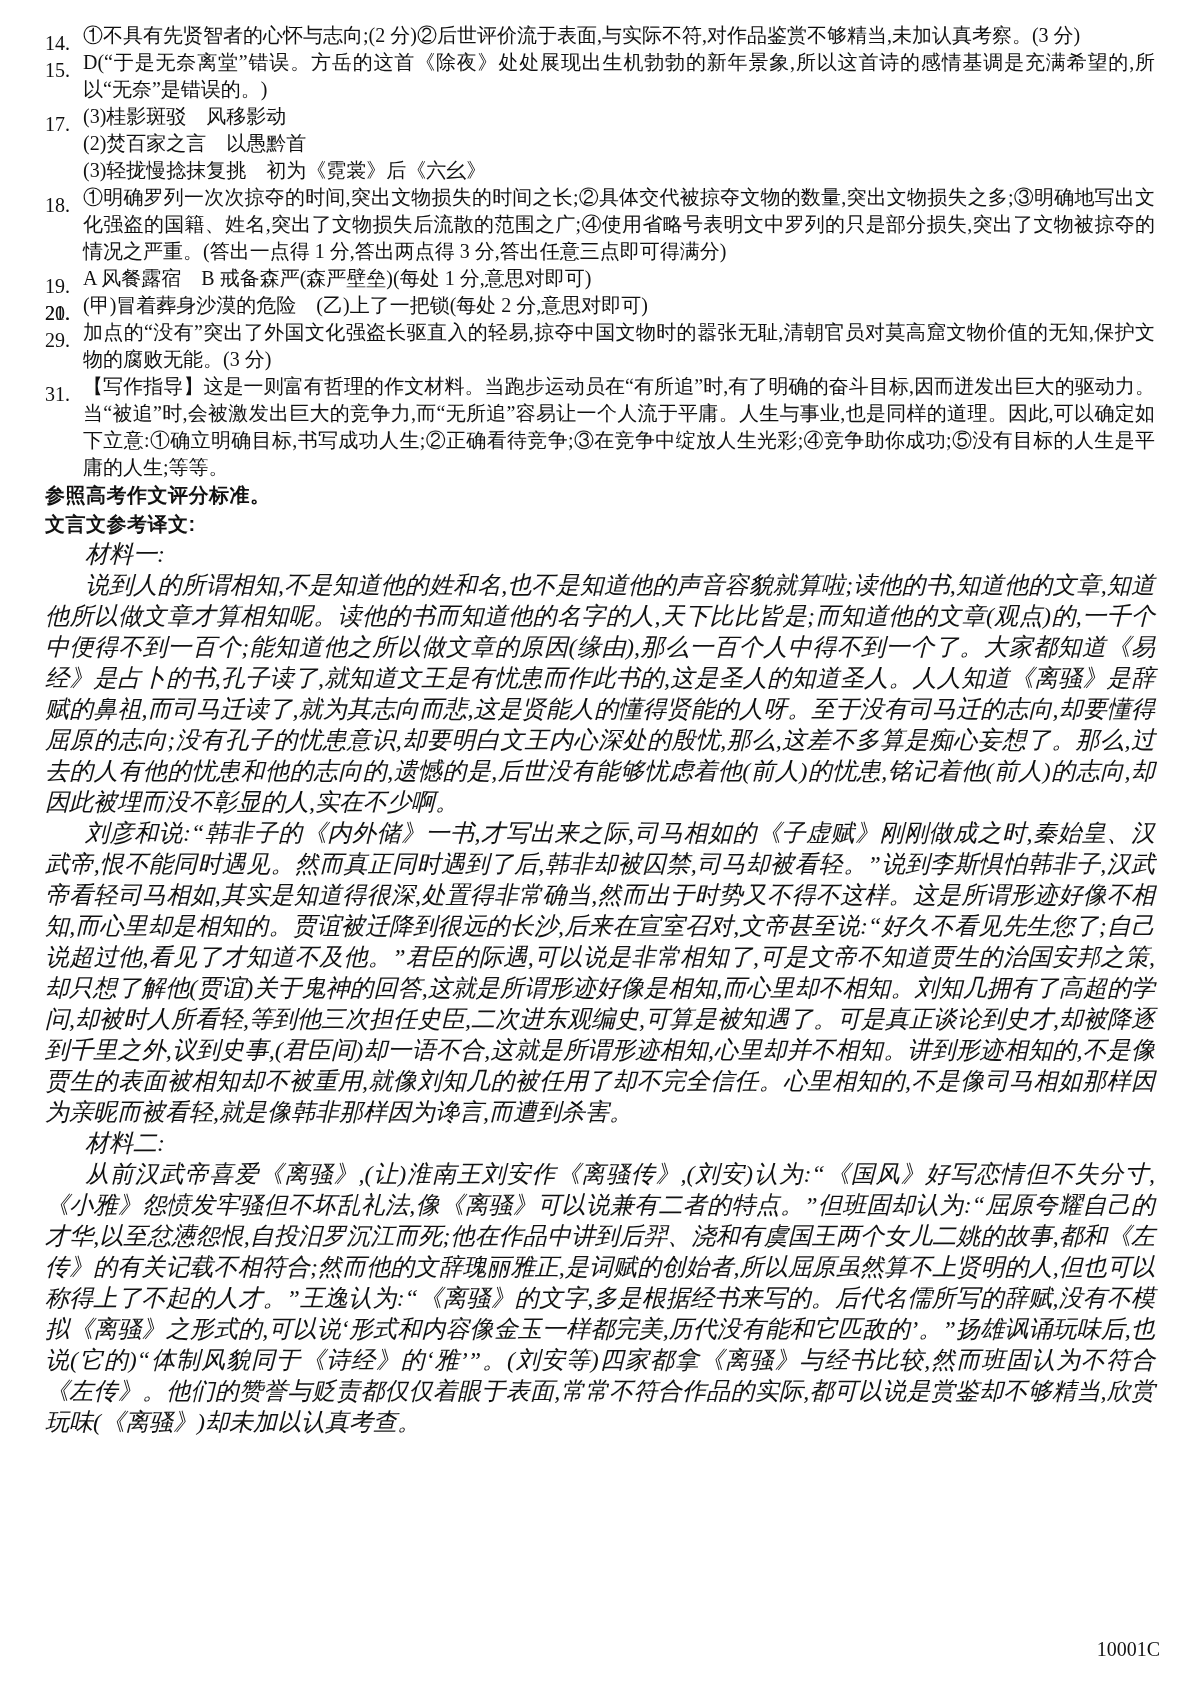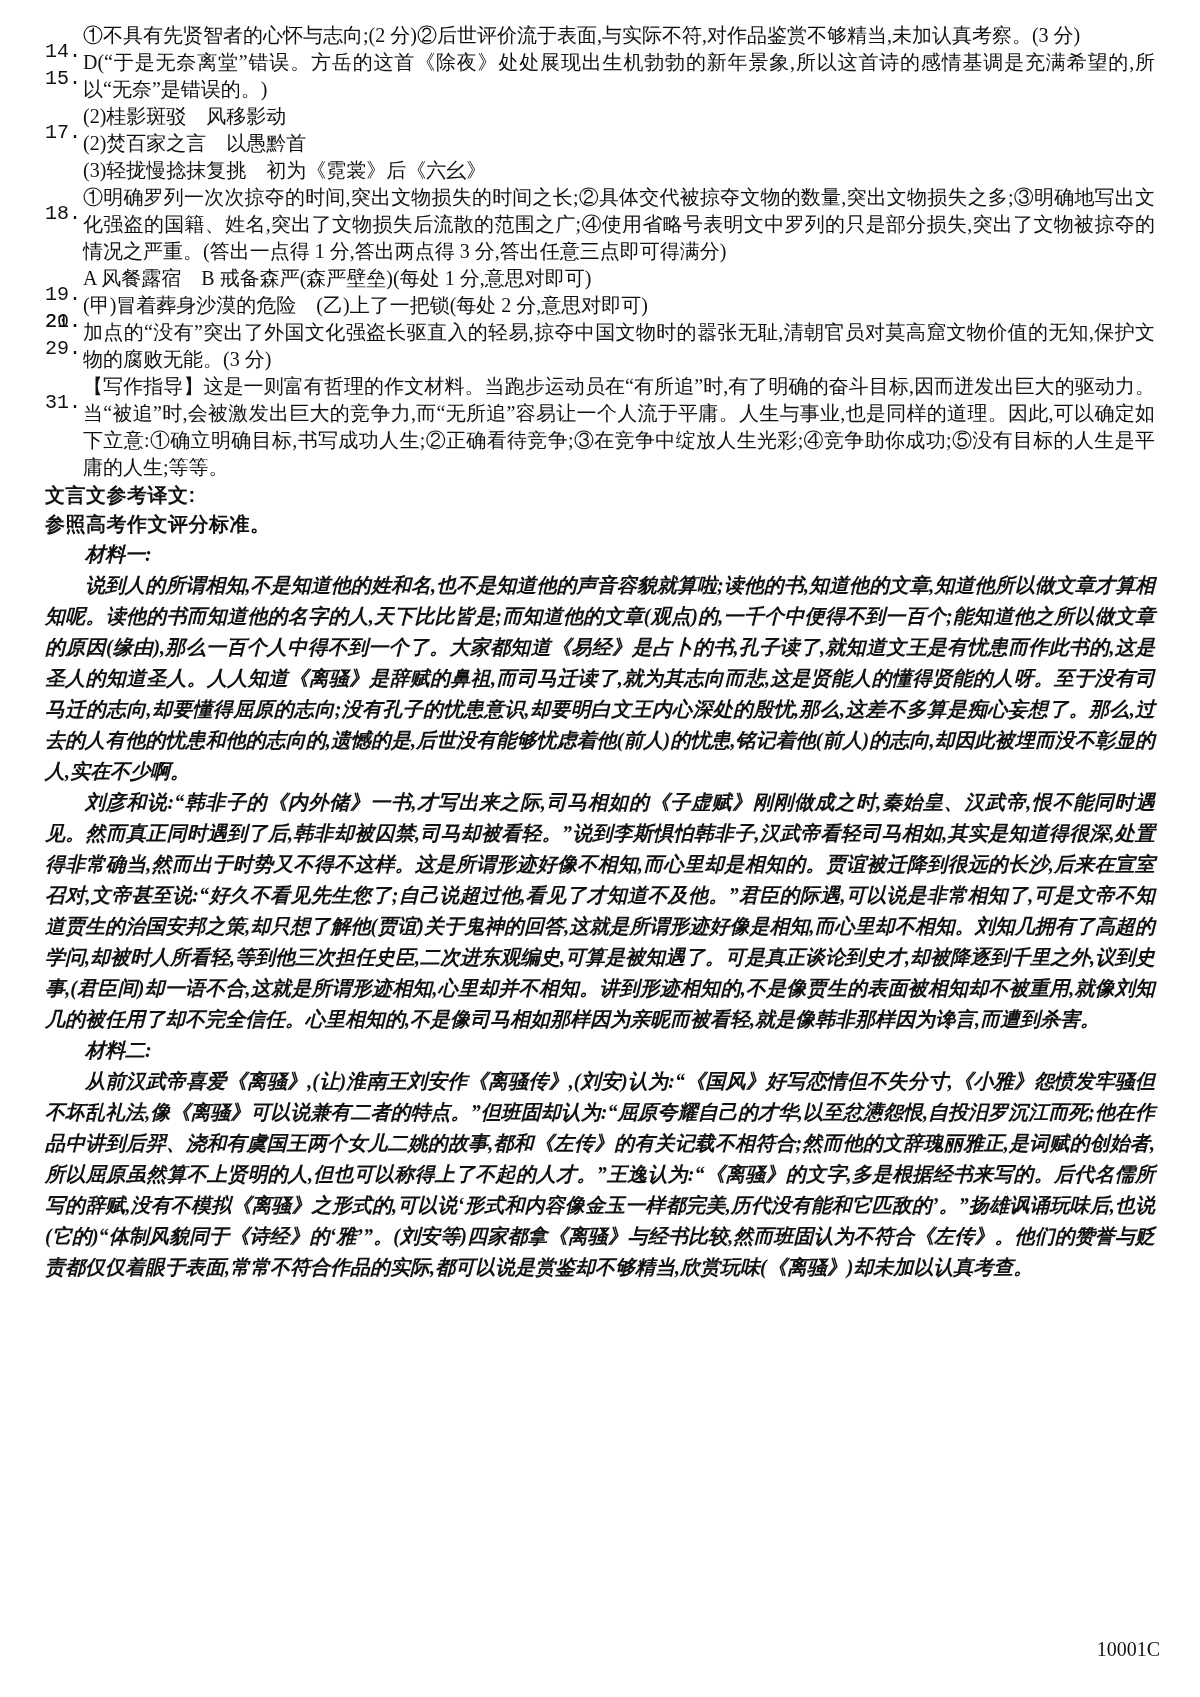--- a/index.html
+++ b/index.html
@@ -22,34 +22,33 @@
   .answers { font-size: 20px; line-height: 27px; }
   .item {
     position: relative;
     padding-left: 38px;
     text-align: justify;
     text-justify: inter-ideograph;
   }
   .item .num {
     position: absolute;
     left: 0;
-    top: 16px;
+    top: 8px;
     width: 38px;
-    font-family: Liberation Mono, monospace;
   }
   
   .heiti {
     font-family: "Liberation Sans", "DejaVu Sans", sans-serif;
     font-weight: bold;
     font-size: 20px;
     line-height: 29px;
     letter-spacing: 0.5px;
   }
   
-  .trans { font-size: 20px; line-height: 31px; font-weight: bold; }
+  .trans { font-size: 24px; line-height: 31px; }
   .kai {
     font-style: italic;
     text-align: justify;
     text-justify: inter-ideograph;
   }
   .indent { text-indent: 40px; }
   
   .footer {
     position: absolute;
     left: 45px;
@@ -75,33 +74,33 @@
   }
 </style>
 </head>
 <body>
 
 <div class="page">
 
   <main class="answers">
     <div class="item"><span class="num">14.</span><span>①不具有先贤智者的心怀与志向;(2 分)②后世评价流于表面,与实际不符,对作品鉴赏不够精当,未加认真考察。(3 分)</span></div>
     <div class="item"><span class="num">15.</span><span>D(“于是无奈离堂”错误。方岳的这首《除夜》处处展现出生机勃勃的新年景象,所以这首诗的感情基调是充满希望的,所以“无奈”是错误的。)</span></div>
-    <div class="item"><span class="num">17.</span><span>(2)桂影斑驳　风移影动</span></div>
+    <div class="item"><span class="num">17.</span><span>(3)桂影斑驳　风移影动</span></div>
     <div class="item"><span class="num"></span><span>(2)焚百家之言　以愚黔首</span></div>
     <div class="item"><span class="num"></span><span>(3)轻拢慢捻抹复挑　初为《霓裳》后《六幺》</span></div>
     <div class="item"><span class="num">18.</span><span>①明确罗列一次次掠夺的时间,突出文物损失的时间之长;②具体交代被掠夺文物的数量,突出文物损失之多;③明确地写出文化强盗的国籍、姓名,突出了文物损失后流散的范围之广;④使用省略号表明文中罗列的只是部分损失,突出了文物被掠夺的情况之严重。(答出一点得 1 分,答出两点得 3 分,答出任意三点即可得满分)</span></div>
     <div class="item"><span class="num">19.</span><span>A 风餐露宿　B 戒备森严(森严壁垒)(每处 1 分,意思对即可)</span></div>
     <div class="item"><span class="num">20.</span></div>
     <div class="item"><span class="num">21.</span><span>(甲)冒着葬身沙漠的危险　(乙)上了一把锁(每处 2 分,意思对即可)</span></div>
     <div class="item"><span class="num">29.</span><span>加点的“没有”突出了外国文化强盗长驱直入的轻易,掠夺中国文物时的嚣张无耻,清朝官员对莫高窟文物价值的无知,保护文物的腐败无能。(3 分)</span></div>
     <div class="item"><span class="num">31.</span><span>【写作指导】这是一则富有哲理的作文材料。当跑步运动员在“有所追”时,有了明确的奋斗目标,因而迸发出巨大的驱动力。当“被追”时,会被激发出巨大的竞争力,而“无所追”容易让一个人流于平庸。人生与事业,也是同样的道理。因此,可以确定如下立意:①确立明确目标,书写成功人生;②正确看待竞争;③在竞争中绽放人生光彩;④竞争助你成功;⑤没有目标的人生是平庸的人生;等等。</span></div>
   </main>
 
+  <p class="heiti">参照高考作文评分标准。</p>
   <p class="heiti">文言文参考译文:</p>
-  <p class="heiti">参照高考作文评分标准。</p>
 
   <section class="trans">
     <p class="kai indent">材料一:</p>
     <p class="kai indent">说到人的所谓相知,不是知道他的姓和名,也不是知道他的声音容貌就算啦;读他的书,知道他的文章,知道他所以做文章才算相知呢。读他的书而知道他的名字的人,天下比比皆是;而知道他的文章(观点)的,一千个中便得不到一百个;能知道他之所以做文章的原因(缘由),那么一百个人中得不到一个了。大家都知道《易经》是占卜的书,孔子读了,就知道文王是有忧患而作此书的,这是圣人的知道圣人。人人知道《离骚》是辞赋的鼻祖,而司马迁读了,就为其志向而悲,这是贤能人的懂得贤能的人呀。至于没有司马迁的志向,却要懂得屈原的志向;没有孔子的忧患意识,却要明白文王内心深处的殷忧,那么,这差不多算是痴心妄想了。那么,过去的人有他的忧患和他的志向的,遗憾的是,后世没有能够忧虑着他(前人)的忧患,铭记着他(前人)的志向,却因此被埋而没不彰显的人,实在不少啊。</p>
     <p class="kai indent">刘彦和说:“韩非子的《内外储》一书,才写出来之际,司马相如的《子虚赋》刚刚做成之时,秦始皇、汉武帝,恨不能同时遇见。然而真正同时遇到了后,韩非却被囚禁,司马却被看轻。”说到李斯惧怕韩非子,汉武帝看轻司马相如,其实是知道得很深,处置得非常确当,然而出于时势又不得不这样。这是所谓形迹好像不相知,而心里却是相知的。贾谊被迁降到很远的长沙,后来在宣室召对,文帝甚至说:“好久不看见先生您了;自己说超过他,看见了才知道不及他。”君臣的际遇,可以说是非常相知了,可是文帝不知道贾生的治国安邦之策,却只想了解他(贾谊)关于鬼神的回答,这就是所谓形迹好像是相知,而心里却不相知。刘知几拥有了高超的学问,却被时人所看轻,等到他三次担任史臣,二次进东观编史,可算是被知遇了。可是真正谈论到史才,却被降逐到千里之外,议到史事,(君臣间)却一语不合,这就是所谓形迹相知,心里却并不相知。讲到形迹相知的,不是像贾生的表面被相知却不被重用,就像刘知几的被任用了却不完全信任。心里相知的,不是像司马相如那样因为亲昵而被看轻,就是像韩非那样因为谗言,而遭到杀害。</p>
     <p class="kai indent">材料二:</p>
     <p class="kai indent">从前汉武帝喜爱《离骚》,(让)淮南王刘安作《离骚传》,(刘安)认为:“《国风》好写恋情但不失分寸,《小雅》怨愤发牢骚但不坏乱礼法,像《离骚》可以说兼有二者的特点。”但班固却认为:“屈原夸耀自己的才华,以至忿懑怨恨,自投汨罗沉江而死;他在作品中讲到后羿、浇和有虞国王两个女儿二姚的故事,都和《左传》的有关记载不相符合;然而他的文辞瑰丽雅正,是词赋的创始者,所以屈原虽然算不上贤明的人,但也可以称得上了不起的人才。”王逸认为:“《离骚》的文字,多是根据经书来写的。后代名儒所写的辞赋,没有不模拟《离骚》之形式的,可以说‘形式和内容像金玉一样都完美,历代没有能和它匹敌的’。”扬雄讽诵玩味后,也说(它的)“体制风貌同于《诗经》的‘雅’”。(刘安等)四家都拿《离骚》与经书比较,然而班固认为不符合《左传》。他们的赞誉与贬责都仅仅着眼于表面,常常不符合作品的实际,都可以说是赏鉴却不够精当,欣赏玩味(《离骚》)却未加以认真考查。</p>
   </section>
 
   <div class="footer">

